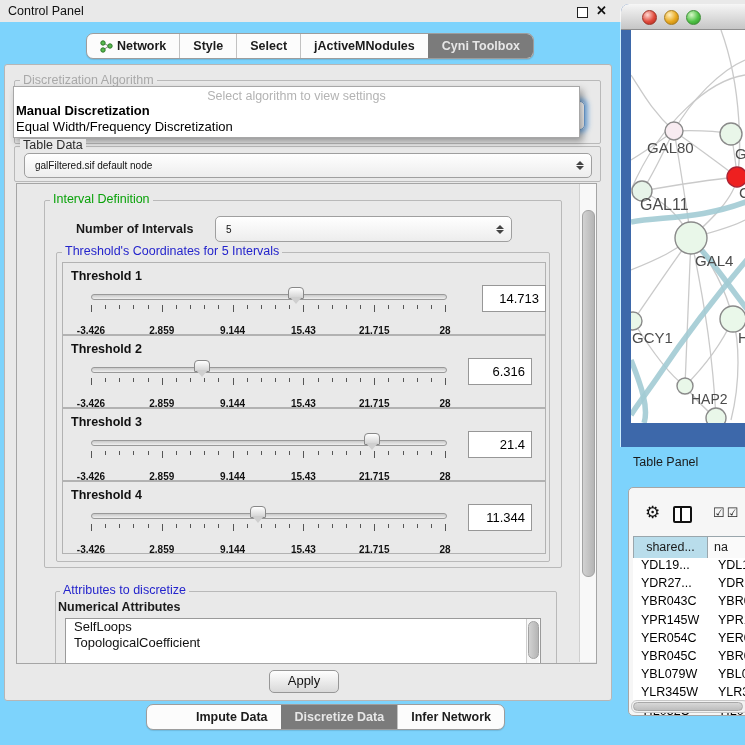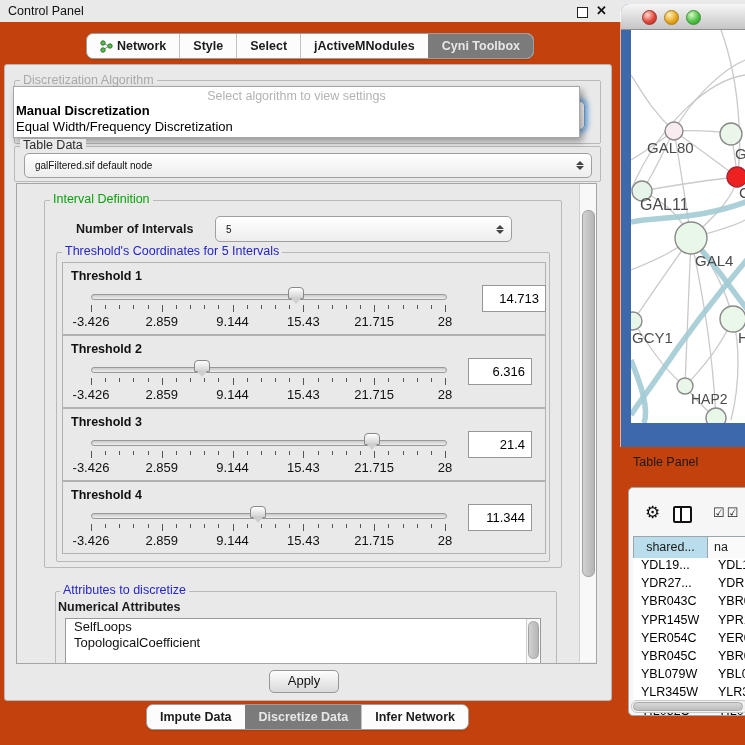--- a/index.html
+++ b/index.html
@@ -1,16 +1,16 @@
 <!DOCTYPE html>
 <html><head>
 <meta charset="utf-8">
 <style>
   html,body{margin:0;padding:0;background:#d8d8d8;}
-  #app{position:relative;width:745px;height:745px;background:#c2410c;overflow:hidden;
+  #app{position:relative;width:745px;height:745px;background:#7dd3fc;overflow:hidden;
        font-family:"Liberation Sans",sans-serif;color:#1a1a1a;-webkit-font-smoothing:antialiased;}
   .abs{position:absolute;}
   
   .titlebar{left:0;top:0;width:745px;height:22px;background:#e9e9e9;}
   .titlebar .t{left:8px;top:4px;font-size:12.5px;color:#111;}
   .dock-ic{left:577px;top:7px;width:9px;height:9px;border:1.5px solid #222;background:#fff;}
   .close-ic{left:596px;top:3px;font-size:13px;font-weight:bold;color:#111;}
   .outer-panel{left:4px;top:64px;width:606px;height:635px;border:1px solid #b6b6b6;border-radius:3px;background:#e9e9e9;}
   
   .tabstrip{display:flex;height:24px;border:1px solid #9d9d9d;border-radius:7px;background:#fcfcfc;overflow:hidden;
@@ -44,21 +44,21 @@
   .hthumb{background:linear-gradient(#d8d8d8,#bdbdbd);border:1px solid #a8a8a8;border-radius:5px;}
   
   .th-panel{border:1px solid #b2b2b2;background:#e9e9e9;}
   .th-label{position:absolute;left:8px;top:6px;font-weight:bold;font-size:12.5px;color:#111;}
   .sl-track{position:absolute;height:4px;border:1px solid #999;border-radius:3px;background:linear-gradient(#c9c9c9,#efefef);}
   .sl-handle{position:absolute;width:14px;height:10px;background:linear-gradient(#ffffff,#d2d2d2);
              border:1px solid #888;border-radius:4px 4px 1px 1px;z-index:3;}
   .sl-handle:after{content:'';position:absolute;top:9px;left:1px;width:0;height:0;
              border-left:6px solid transparent;border-right:6px solid transparent;border-top:7px solid #cfcfcf;}
   .tick{position:absolute;width:1px;background:#555;}
-  .ticklbl{position:absolute;transform:translateX(-50%);font-size:13px;font-weight:normal;color:#111;white-space:nowrap;}
+  .ticklbl{position:absolute;transform:translateX(-50%);font-size:10px;font-weight:bold;color:#111;white-space:nowrap;margin-top:11px;}
   .valfield{position:absolute;width:56px;height:25px;background:#fff;border:1px solid #979797;
             font-size:13px;line-height:25px;text-align:right;padding-right:6px;color:#000;}
   
   .attr-list{background:#fff;border:1px solid #9a9a9a;overflow:hidden;}
   .attr-item{font-size:13px;color:#111;padding-left:8px;line-height:15.5px;white-space:nowrap;}
   
   .btn{background:linear-gradient(#fefefe,#d9d9d9);border:1px solid #979797;border-radius:5px;
        font-size:13px;color:#111;text-align:center;line-height:20px;}
   
   .netwin{left:621px;top:4px;width:130px;height:443px;background:#3d68aa;border-radius:8px 0 0 0;z-index:20;
@@ -170,21 +170,21 @@
         <i class="up"></i>
         <i class="dn"></i>
       </span>
   </div>
 
   <div class="abs group" style="left:56px;top:252px;width:492px;height:308px;"></div>
   <div class="gtitle gt-blue abs" style="left:62px;top:245px;">Threshold's Coordinates for 5 Intervals</div>
   <div id="thresholds"></div>
 
   <div class="abs btn" style="left:269px;top:670px;width:68px;height:21px;">Apply</div>
-  <div class="abs tabstrip" style="left:146px;top:704px;" id="bottomTabs">
+  <div class="abs tabstrip" style="left:146px;top:704px;padding-left:36px;" id="bottomTabs">
       <div class="tab">Impute Data</div>
       <div class="tab sel">Discretize Data</div>
       <div class="tab">Infer Network</div>
     </div>
 
   <div class="abs netwin">
     <div class="tbar">
       <div class="light l-red"></div>
       <div class="light l-yel"></div>
       <div class="light l-grn"></div>

